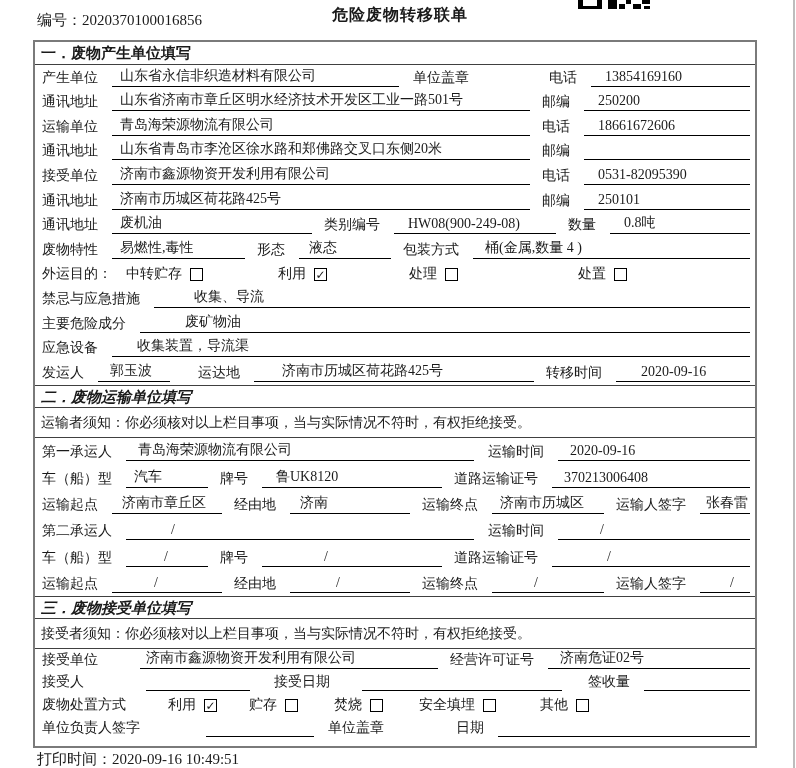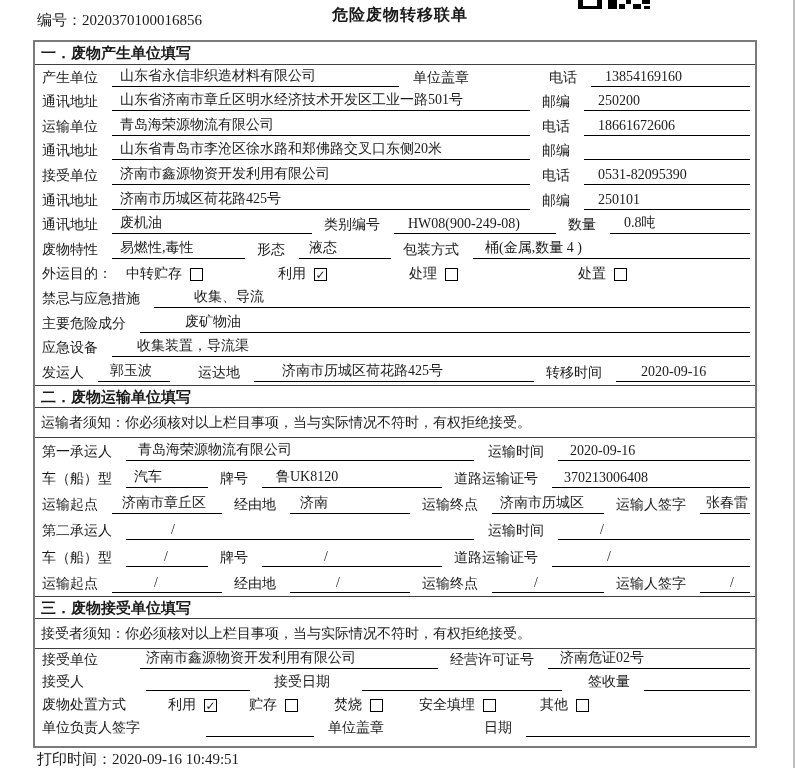--- a/index.html
+++ b/index.html
@@ -6,21 +6,21 @@
     font-family:"Liberation Serif","DejaVu Serif",serif;color:#1a1a1a;}
   .page{position:relative;width:740px;height:768px;background:#fff;}
   .right-edge{position:absolute;left:793px;top:0;width:2px;height:768px;background:#bdbdbd;}
   .serial{position:absolute;left:37px;top:11px;font-size:15px;white-space:nowrap;}
   .doc-title{position:absolute;left:332px;top:5px;font-size:16px;font-weight:900;letter-spacing:1px;white-space:nowrap;}
   .qr{position:absolute;left:578px;top:0;}
   .form{position:absolute;left:33px;top:40px;width:724px;height:708px;border:2px solid #7a7a7a;
     box-sizing:border-box;display:flex;flex-direction:column;background:#fff;}
   .sec-title{font-weight:bold;font-size:15px;padding:2px 6px 3px 6px;height:23px;box-sizing:border-box;
     border-bottom:1px solid #404040;white-space:nowrap;}
-  .sec-title.mid{border-top:1px solid #404040;}
+  .sec-title.mid{border-top:1px solid #404040;font-style:italic;}
   .notice{font-size:14px;padding:6px 6px 0 6px;height:30px;box-sizing:border-box;border-bottom:1px solid #404040;white-space:nowrap;}
   .row{display:flex;align-items:flex-end;padding:0 3px 3px 7px;box-sizing:border-box;font-size:14px;}
   .s1 .row{height:24.6px;}
   .s2 .row{height:26.4px;}
   .s3 .row{height:22.7px;}
   .lb{white-space:nowrap;padding-right:14px;flex:0 0 auto;}
   .olb{white-space:nowrap;padding-right:0;flex:0 0 auto;}
   .ul{border-bottom:1px solid #000;white-space:nowrap;overflow:hidden;padding:0 2px 1px 8px;
     box-sizing:border-box;flex:0 0 auto;}
   .fill{flex:1 1 auto;margin-right:2px;}
@@ -243,21 +243,21 @@
         <span class="olb" style="margin-left:36px">安全填埋</span>
         <span class="cb"></span>
         <span class="olb" style="margin-left:44px">其他</span>
         <span class="cb"></span>
       </div>
 
       <div class="row">
         <span class="lb">单位负责人签字</span>
         <span class="ul" style="width:108px;margin-left:52px"></span>
         <span class="lb" style="margin-left:14px">单位盖章</span>
-        <span class="lb" style="margin-left:86px">日期</span>
+        <span class="lb" style="margin-left:58px">日期</span>
         <span class="ul fill"></span>
       </div>
     </div>
   </div>
 
   <div class="footer"><span>打印时间：</span><span>2020-09-16 10:49:51</span></div>
 
   <div class="right-edge"></div>
 </div>
 

